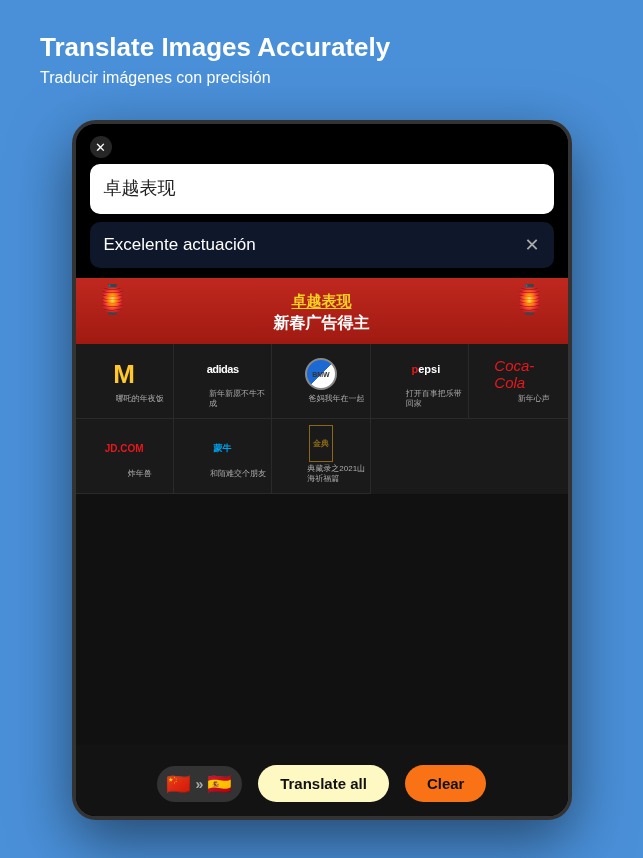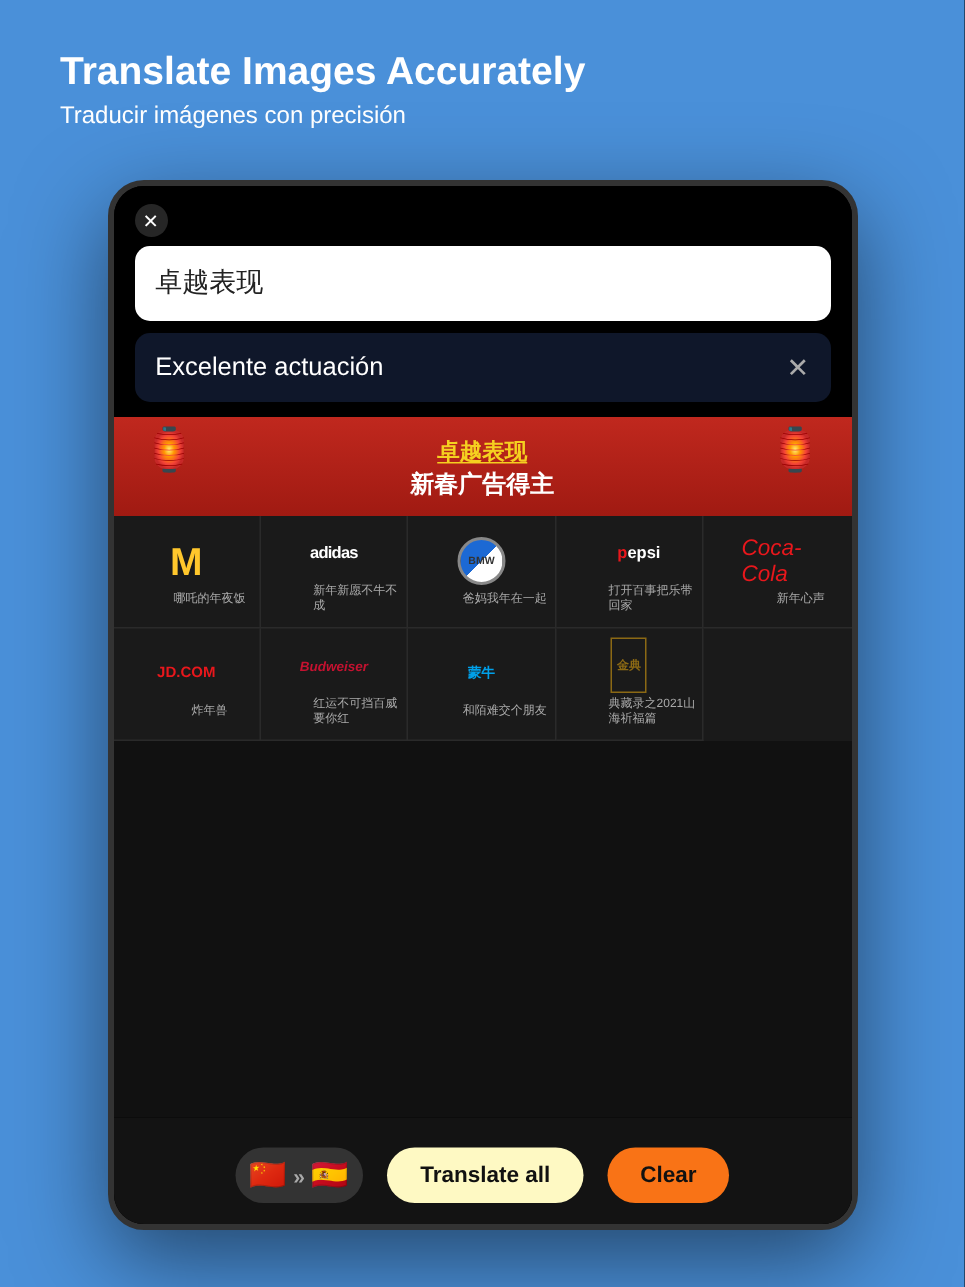--- a/index.html
+++ b/index.html
@@ -330,26 +330,20 @@
           <span class="logo-caption">新年心声</span>
         </div>
 
         <div class="logo-cell">
           <div class="logo-img">
             <span class="jd-logo">JD.COM</span>
           </div>
           <span class="logo-caption">炸年兽</span>
         </div>
 
-        <div class="logo-cell">
-          <div class="logo-img">
-            <span class="budweiser-logo">Budweiser</span>
-          </div>
-          <span class="logo-caption">红运不可挡百威要你红</span>
-        </div>
 
         <div class="logo-cell">
           <div class="logo-img">
             <span class="mengniu-logo">蒙牛</span>
           </div>
           <span class="logo-caption">和陌难交个朋友</span>
         </div>
 
         <div class="logo-cell">
           <div class="logo-img">

